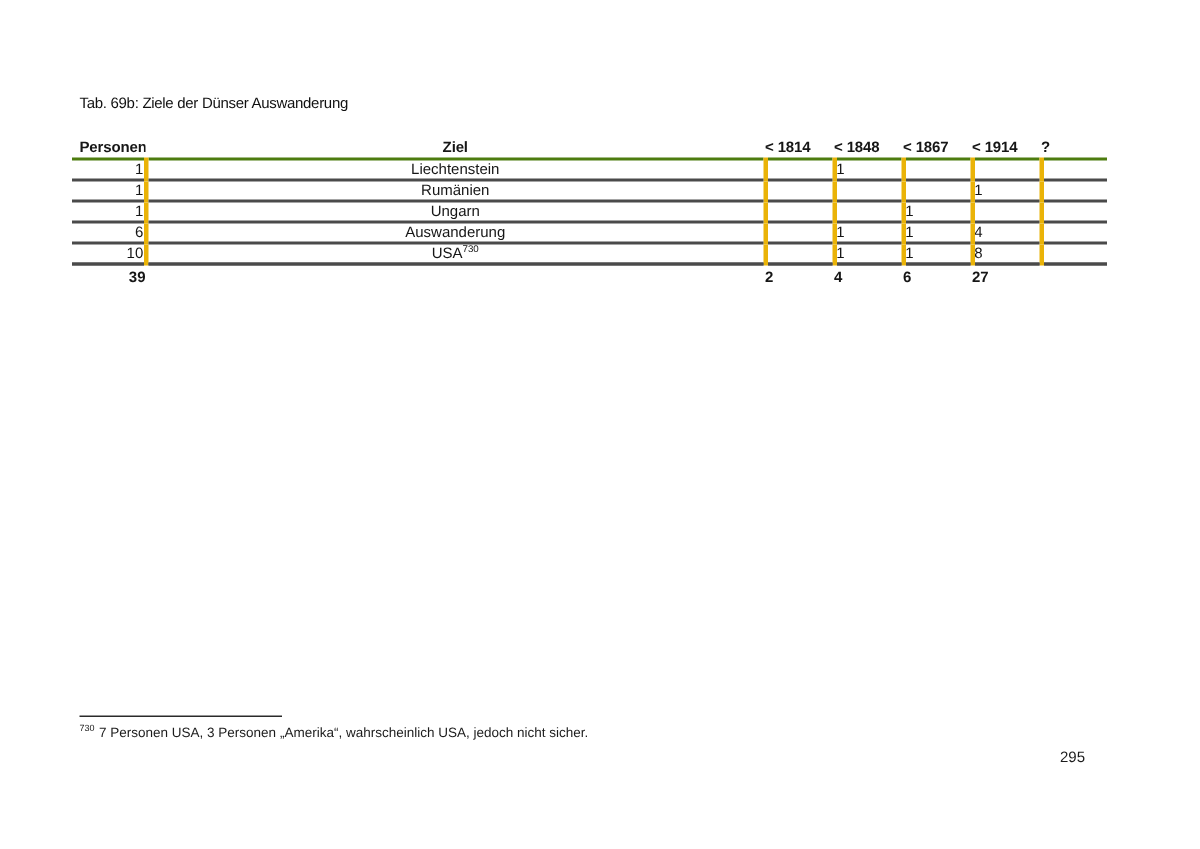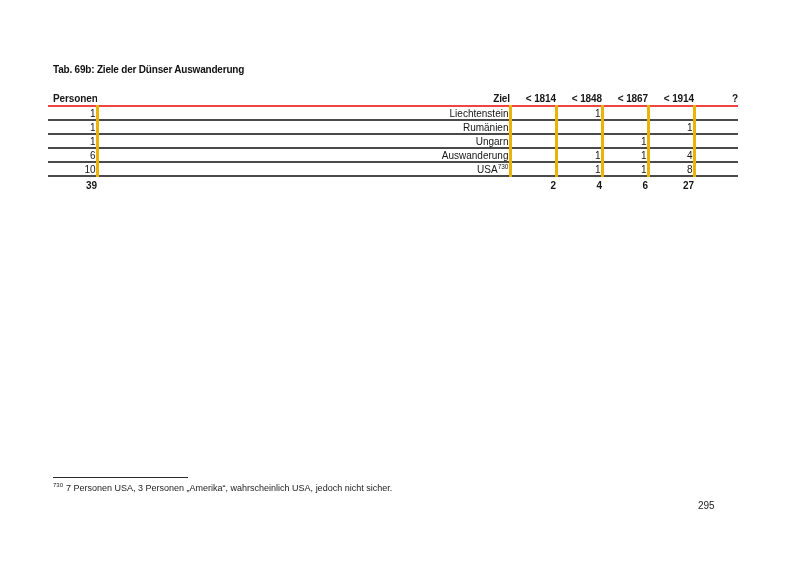--- a/index.html
+++ b/index.html
@@ -3,62 +3,62 @@
 <meta charset="utf-8">
 <style>
   * { margin:0; padding:0; box-sizing:border-box; }
   html, body { background:#ffffff; }
   body {
     width:800px; height:566px; position:relative; overflow:hidden;
     font-family:"Liberation Sans", sans-serif; color:#161616;
   }
   .title {
     position:absolute; left:53px; top:64px;
-    font-size:10px; font-weight:700; letter-spacing:-0.2px; color:#111;
+    font-size:10px; font-weight:400; letter-spacing:-0.2px; color:#111;
   }
   table.emigration {
     position:absolute; left:48px; top:91px; width:690px;
     border-collapse:collapse; table-layout:fixed;
     font-size:10px; color:#161616;
   }
   table.emigration th, table.emigration td {
     padding:0; vertical-align:middle; overflow:hidden; white-space:nowrap;
   }
   thead th {
     height:15px; font-weight:700; letter-spacing:-0.1px;
-    border-bottom:2px solid #ef4444; vertical-align:bottom; padding-bottom:2px;
+    border-bottom:2px solid #4d7c0f; vertical-align:bottom; padding-bottom:2px;
   }
   tbody td {
     height:14px; border-bottom:2px solid #4a4a4a;
   }
   tbody td + td { border-left:3px solid #eab308; }
   tfoot td {
     height:17px; font-weight:700; vertical-align:bottom; padding-bottom:2px;
   }
   .c-personen { text-align:right; padding-right:6px; }
   thead th.h-personen { text-align:left; padding-left:5px; }
-  .c-ziel { text-align:right; padding-left:7px; }
-  .c-year { text-align:right; padding-right:7px; }
+  .c-ziel { text-align:center; padding-left:7px; }
+  .c-year { text-align:left; padding-right:7px; }
   sup.ref {
     font-size:6.5px; vertical-align:super; line-height:0; letter-spacing:0;
   }
   .fn-rule {
     position:absolute; left:53px; top:477px; width:135px; height:0;
     border-top:1.5px solid #2a2a2a;
   }
   .footnote {
     position:absolute; left:53px; top:482px; width:560px;
     font-size:9px; color:#1c1c1c; line-height:13px;
   }
   .footnote sup.fn-marker {
     font-size:6px; vertical-align:super; line-height:0; margin-right:3px;
   }
   .page-number {
     position:absolute; left:698px; top:500px; width:34px;
-    text-align:left; font-size:10px; color:#1c1c1c;
+    text-align:center; font-size:10px; color:#1c1c1c;
   }
 </style>
 </head>
 <body>
 
 <div>
 
   <div class="title">Tab. 69b: Ziele der Dünser Auswanderung</div>
 
   <table class="emigration">

